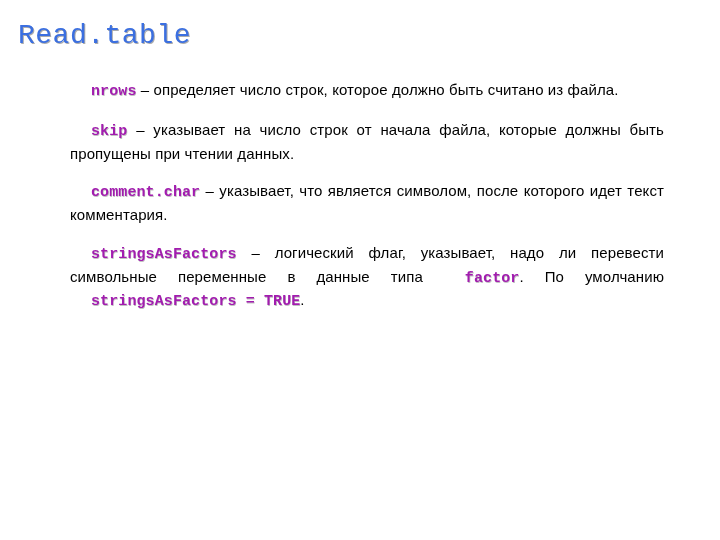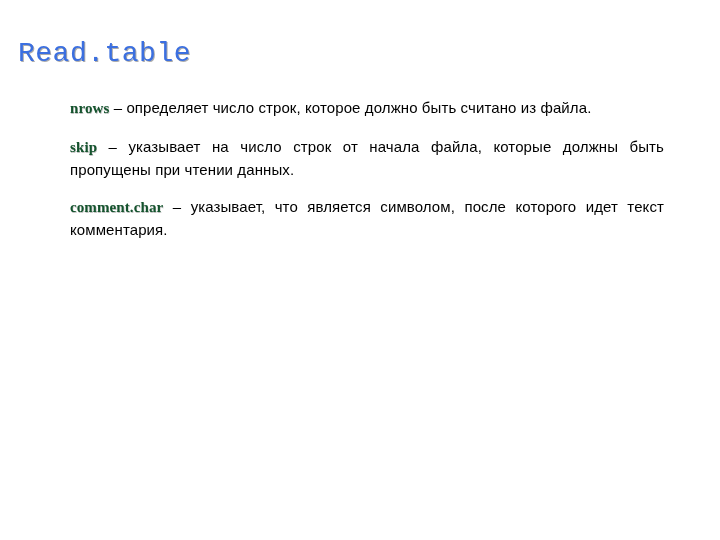--- a/index.html
+++ b/index.html
@@ -9,21 +9,21 @@
     height: 540px;
     background: #fff;
     font-family: Arial, Helvetica, sans-serif;
     color: #000;
     overflow: hidden;
   }
   .slide {
     box-sizing: border-box;
     width: 720px;
     height: 540px;
-    padding: 32px 52px 0 52px;
+    padding: 14px 52px 0 52px;
   }
   .title {
     font-family: "Courier New", Courier, monospace;
     font-size: 28px;
     color: #3b6fe0;
     text-shadow: 1px 1px 0 rgba(90,90,90,0.5);
     letter-spacing: 0.5px;
     margin: 6px 0 28px -34px;
   }
   .content {
@@ -32,24 +32,25 @@
   }
   .item {
     font-size: 15px;
     line-height: 1.45;
     margin-bottom: 16px;
     text-align: justify;
     text-justify: inter-word;
     letter-spacing: 0.1px;
   }
   .kw, .kwi {
-    font-family: Liberation Serif, serif;
+    font-family: Liberation Mono, monospace;
     font-weight: bold;
-    color: #14532d;
+    color: #a21caf;
     text-shadow: 0.6px 0.6px 0 rgba(120,120,120,0.45);
+    margin-left: 21px;
   }
 </style>
 </head>
 <body>
 
 <div class="slide">
   <div class="title">Read.table</div>
 
   <div class="content">
 
@@ -58,15 +59,18 @@
     </div>
 
     <div class="item">
       <span class="kw">skip</span><span> – </span><span> указывает на число строк от начала файла, которые должны быть пропущены при чтении данных.</span>
     </div>
 
     <div class="item">
       <span class="kw">comment.char</span><span> – </span><span> указывает, что является символом, после которого идет текст комментария.</span>
     </div>
 
+    <div class="item">
+      <span class="kw">stringsAsFactors</span><span> – </span><span> логический флаг, указывает, надо ли перевести символьные переменные в данные типа </span><span class="kwi">factor</span><span>. По умолчанию </span><span class="kwi">stringsAsFactors = TRUE</span><span>.</span>
+    </div>
 
   </div>
 </div>
 
 </body></html>

